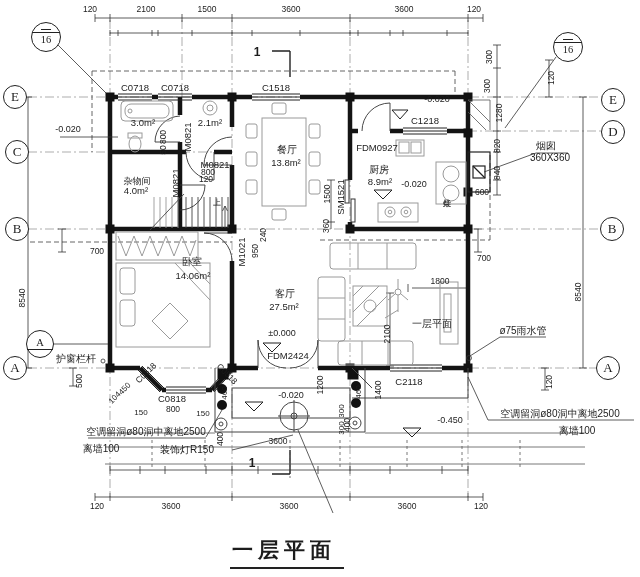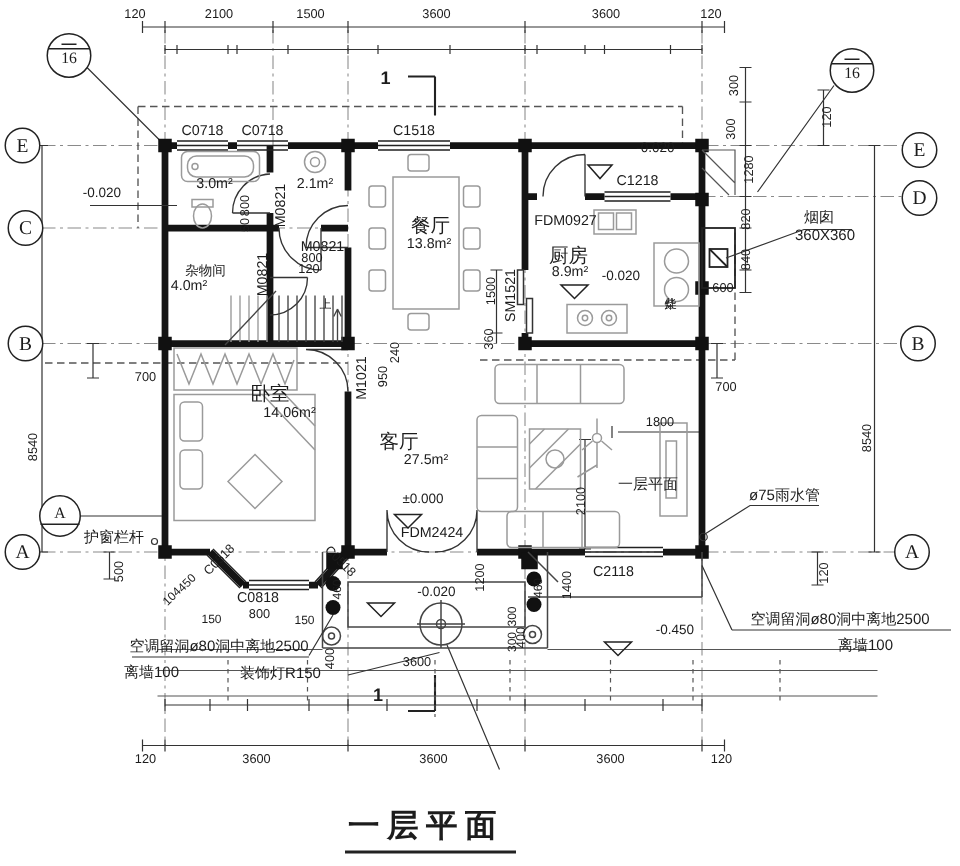--- a/index.html
+++ b/index.html
@@ -2,21 +2,21 @@
 <html><head>
 <meta charset="utf-8">
 <style>
   html,body{margin:0;padding:0;background:#fff;}
   #canvas{position:relative;width:640px;height:577px;background:#fff;overflow:hidden;
           font-family:"Liberation Sans",sans-serif;color:#1c1c1c;}
   svg.plan{position:absolute;left:0;top:0;}
   .lbl{position:absolute;font-size:8.5px;line-height:1;white-space:nowrap;color:#1c1c1c;
        transform:translate(-50%,-50%);z-index:3;}
   .code{font-size:9.5px;}
-  .room{font-size:13px;}
+  .room{font-size:10px;}
   .area{font-size:9.5px;}
   .lvl{font-size:9px;}
   .note{font-size:10px;}
   .rot{transform:translate(-50%,-50%) rotate(-90deg);}
   .rotd{transform:translate(-50%,-50%) rotate(-45deg);}
   .rotd2{transform:translate(-50%,-50%) rotate(45deg);}
   .vtext{writing-mode:vertical-rl;}
   .bubble{position:absolute;width:22px;height:22px;border:1.3px solid #222;border-radius:50%;
           background:#fff;display:flex;align-items:center;justify-content:center;
           font:13px "Liberation Serif",serif;transform:translate(-50%,-50%);z-index:4;}
@@ -320,26 +320,26 @@
 <div class="lbl code" style="left:288px;top:356px">FDM2424</div>
 <div class="lbl code" style="left:409px;top:382px">C2118</div>
 <div class="lbl code" style="left:172px;top:399px">C0818</div>
 <div class="lbl code rotd" style="left:146px;top:373px;font-size:8.5px">C0518</div>
 <div class="lbl code rotd2" style="left:227px;top:374px;font-size:8.5px">C0518</div>
 
 <div class="lbl room" style="left:287px;top:150px">餐厅</div>
 <div class="lbl area" style="left:286px;top:163px">13.8m²</div>
 <div class="lbl room" style="left:379px;top:170px">厨房</div>
 <div class="lbl area" style="left:380px;top:182px">8.9m²</div>
-<div class="lbl room" style="left:180px;top:262px">卧室</div>
+<div class="lbl room" style="left:192px;top:262px">卧室</div>
 <div class="lbl area" style="left:193px;top:276px">14.06m²</div>
-<div class="lbl room" style="left:266px;top:294px">客厅</div>
+<div class="lbl room" style="left:285px;top:294px">客厅</div>
 <div class="lbl area" style="left:284px;top:307px">27.5m²</div>
 <div class="lbl room" style="left:137px;top:181px;font-size:9px">杂物间</div>
-<div class="lbl area" style="left:126px;top:191px">4.0m²</div>
+<div class="lbl area" style="left:136px;top:191px">4.0m²</div>
 <div class="lbl area" style="left:143px;top:123px">3.0m²</div>
 <div class="lbl area" style="left:210px;top:123px">2.1m²</div>
 
 <div class="lbl lvl" style="left:437px;top:99px">-0.020</div>
 <div class="lbl lvl" style="left:68px;top:129px">-0.020</div>
 <div class="lbl lvl" style="left:414px;top:184px">-0.020</div>
 <div class="lbl lvl" style="left:282px;top:333px">±0.000</div>
 <div class="lbl lvl" style="left:291px;top:395px">-0.020</div>
 <div class="lbl lvl" style="left:450px;top:420px">-0.450</div>
 

